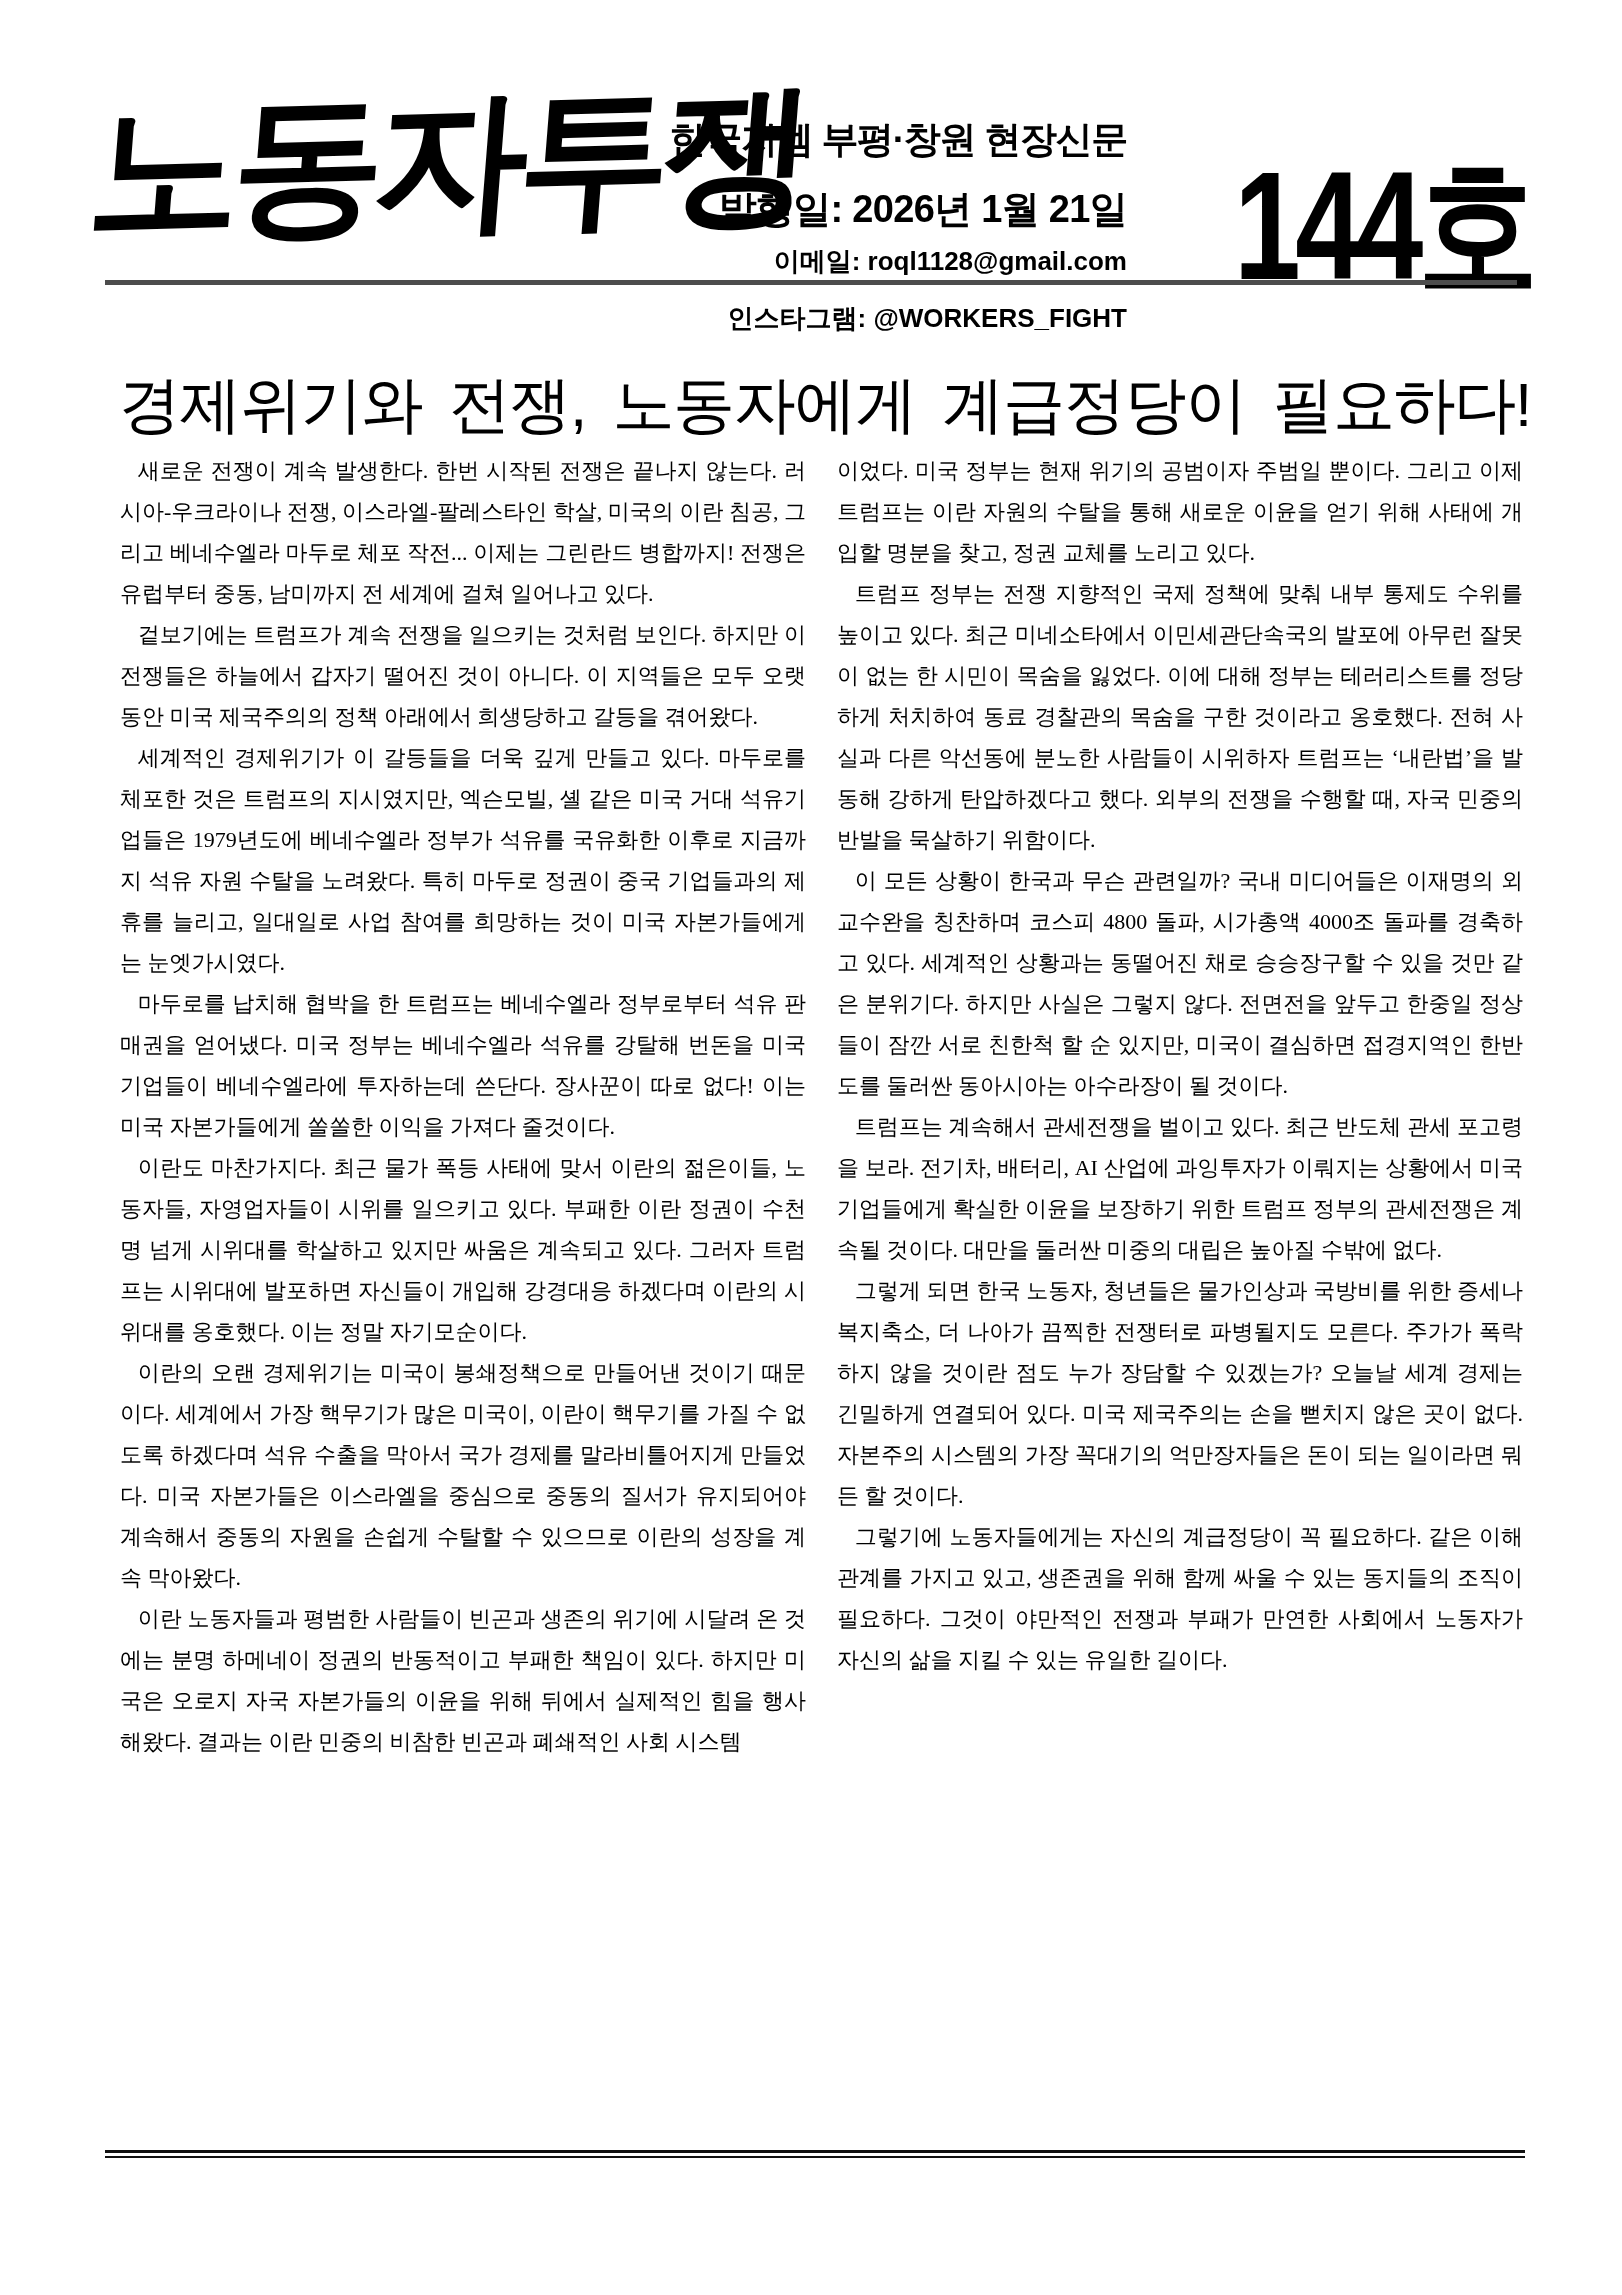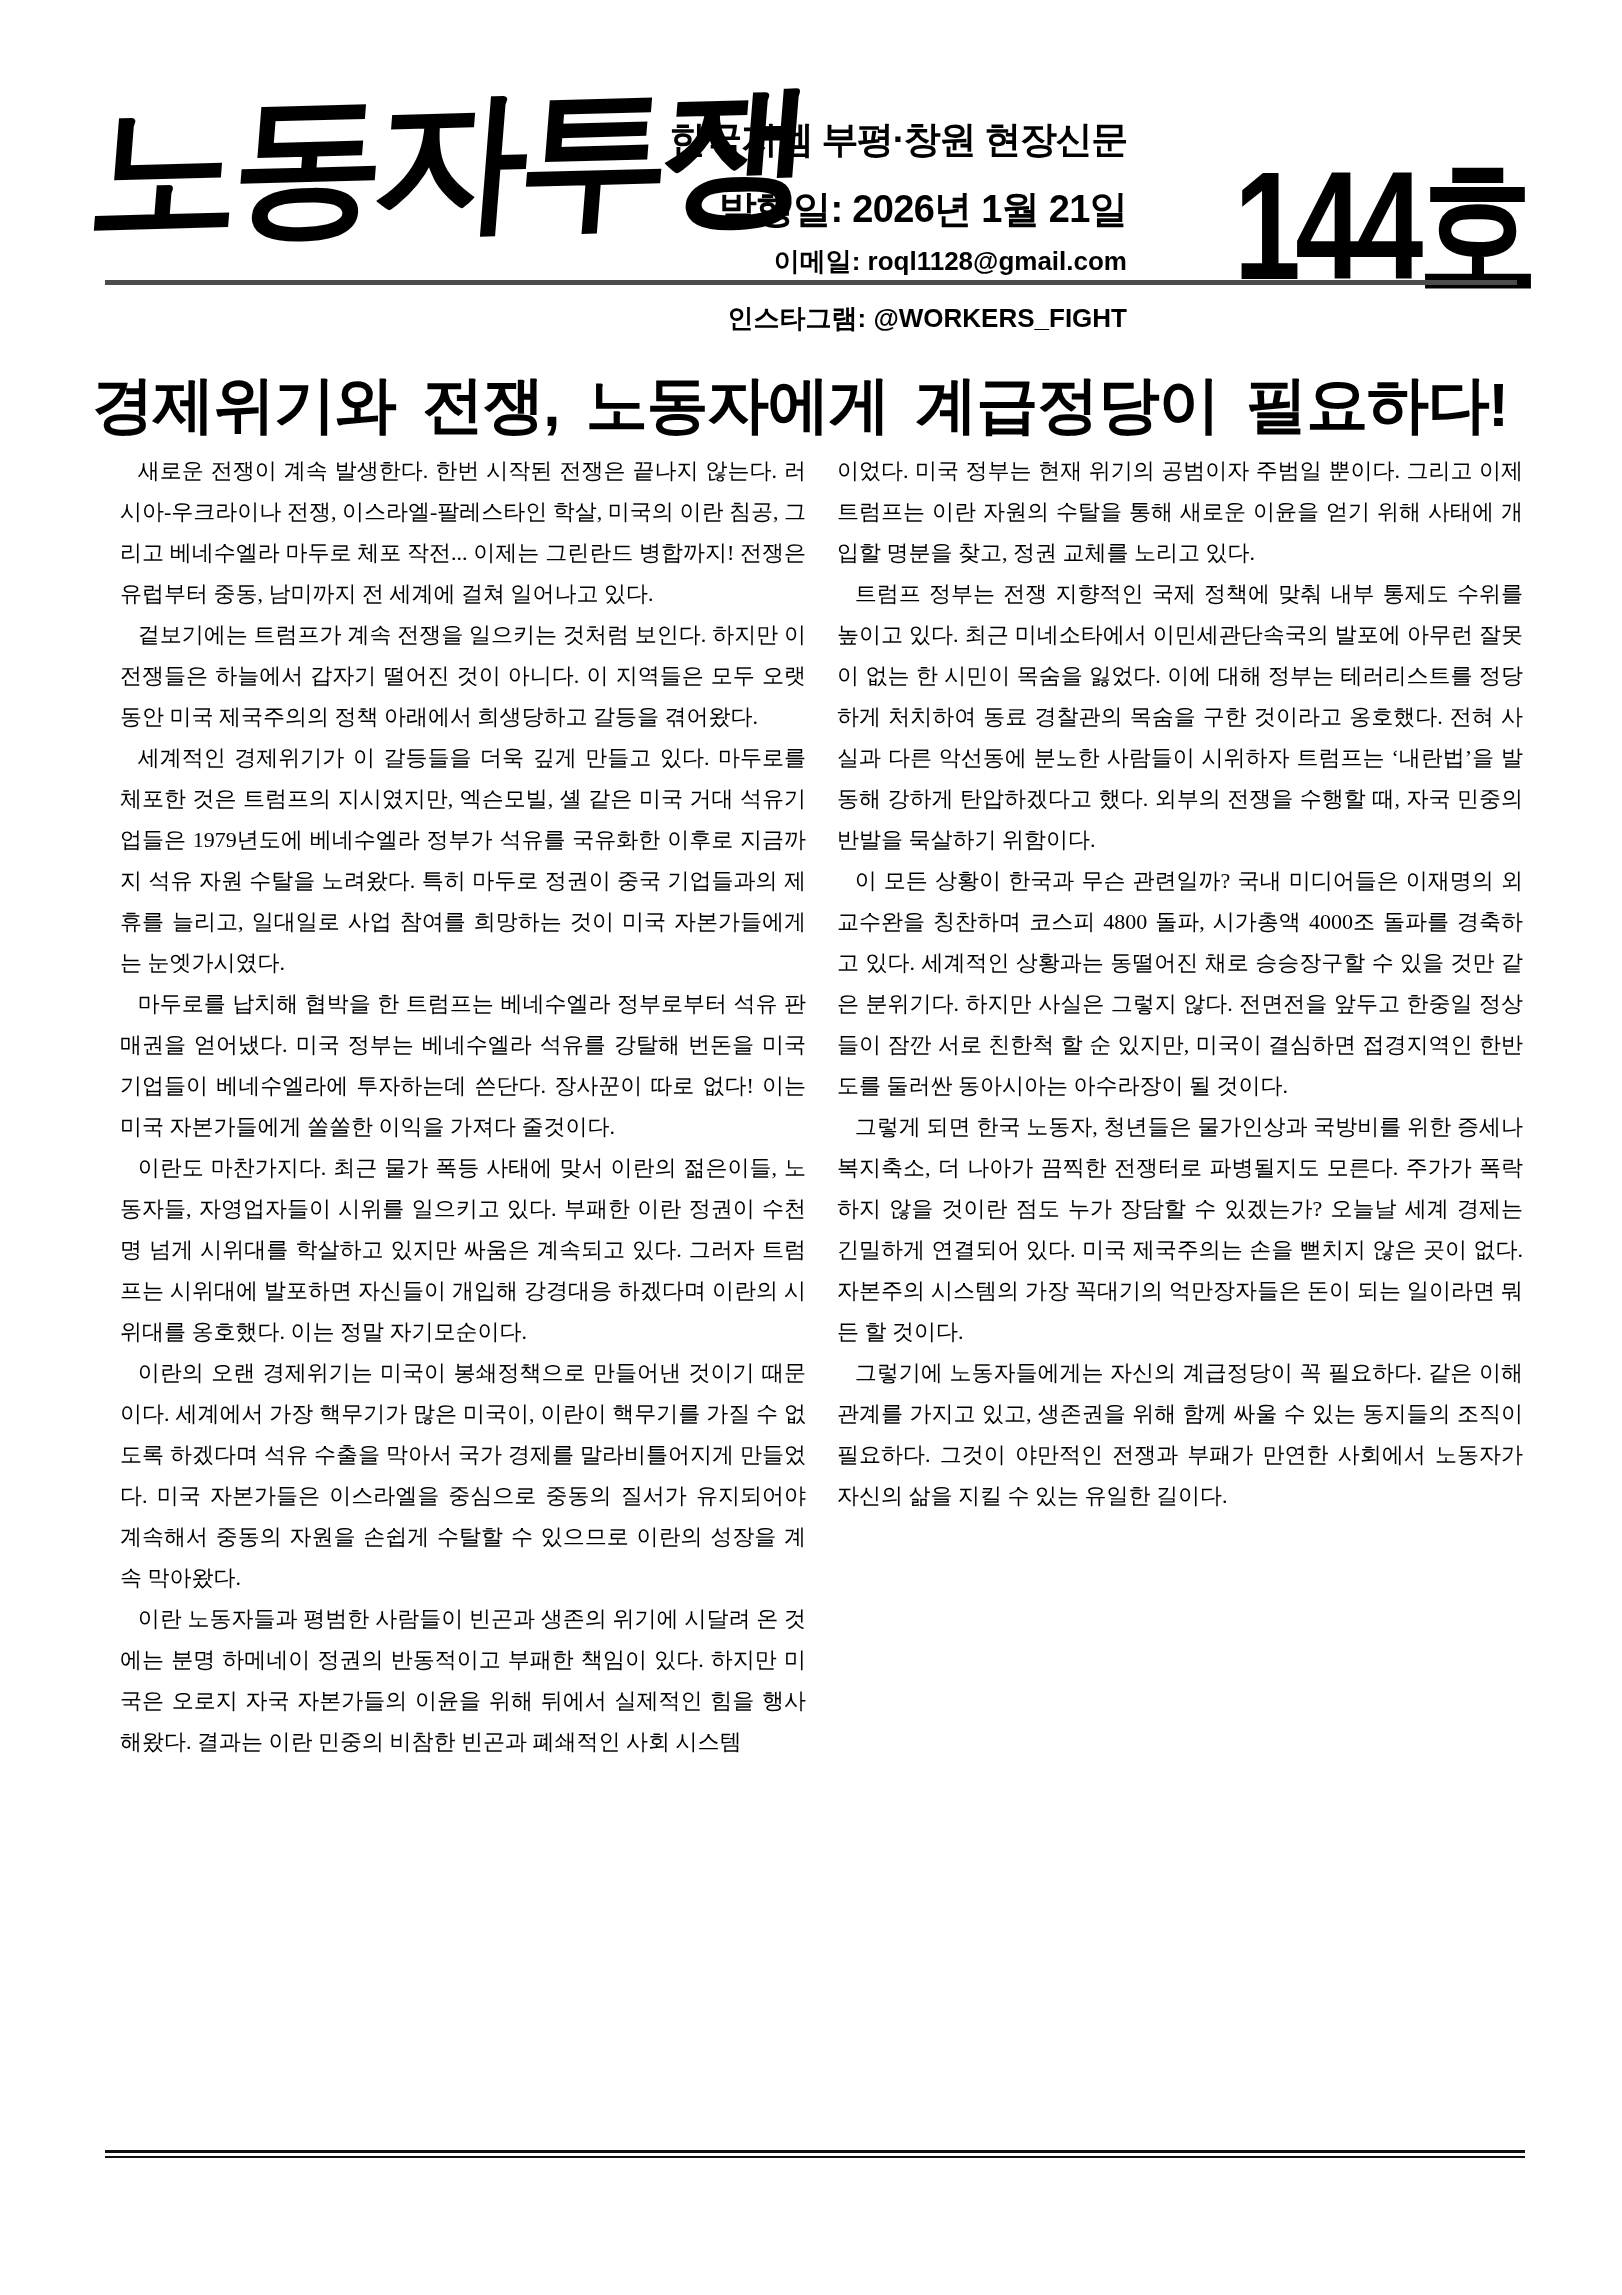--- a/index.html
+++ b/index.html
@@ -60,23 +60,23 @@
     height: 5.2px;
     background: #4c4c4c;
   }
 
   
   .headline {
     position: absolute;
     left: 92px;
     right: 92px;
     top: 321px;
-    text-align: left;
+    text-align: right;
     font-family: "Liberation Sans", "DejaVu Sans", sans-serif;
-    font-weight: 700;
+    font-weight: 400;
     font-size: 62px;
     letter-spacing: -1.3px;
     word-spacing: 10.5px;
     white-space: nowrap;
   }
 
   
   .columns {
     position: absolute;
     left: 120px;
@@ -137,20 +137,21 @@
         <p class="">세계적인 경제위기가 이 갈등들을 더욱 깊게 만들고 있다. 마두로를 체포한 것은 트럼프의 지시였지만, 엑슨모빌, 셸 같은 미국 거대 석유기업들은 1979년도에 베네수엘라 정부가 석유를 국유화한 이후로 지금까지 석유 자원 수탈을 노려왔다. 특히 마두로 정권이 중국 기업들과의 제휴를 늘리고, 일대일로 사업 참여를 희망하는 것이 미국 자본가들에게는 눈엣가시였다.</p>
         <p class="">마두로를 납치해 협박을 한 트럼프는 베네수엘라 정부로부터 석유 판매권을 얻어냈다. 미국 정부는 베네수엘라 석유를 강탈해 번돈을 미국 기업들이 베네수엘라에 투자하는데 쓴단다. 장사꾼이 따로 없다! 이는 미국 자본가들에게 쏠쏠한 이익을 가져다 줄것이다.</p>
         <p class="">이란도 마찬가지다. 최근 물가 폭등 사태에 맞서 이란의 젊은이들, 노동자들, 자영업자들이 시위를 일으키고 있다. 부패한 이란 정권이 수천 명 넘게 시위대를 학살하고 있지만 싸움은 계속되고 있다. 그러자 트럼프는 시위대에 발포하면 자신들이 개입해 강경대응 하겠다며 이란의 시위대를 옹호했다. 이는 정말 자기모순이다.</p>
         <p class="">이란의 오랜 경제위기는 미국이 봉쇄정책으로 만들어낸 것이기 때문이다. 세계에서 가장 핵무기가 많은 미국이, 이란이 핵무기를 가질 수 없도록 하겠다며 석유 수출을 막아서 국가 경제를 말라비틀어지게 만들었다. 미국 자본가들은 이스라엘을 중심으로 중동의 질서가 유지되어야 계속해서 중동의 자원을 손쉽게 수탈할 수 있으므로 이란의 성장을 계속 막아왔다.</p>
         <p class="">이란 노동자들과 평범한 사람들이 빈곤과 생존의 위기에 시달려 온 것에는 분명 하메네이 정권의 반동적이고 부패한 책임이 있다. 하지만 미국은 오로지 자국 자본가들의 이윤을 위해 뒤에서 실제적인 힘을 행사해왔다. 결과는 이란 민중의 비참한 빈곤과 폐쇄적인 사회 시스템</p>
       </div>
     <div class="column">
         <p class="continued">이었다. 미국 정부는 현재 위기의 공범이자 주범일 뿐이다. 그리고 이제 트럼프는 이란 자원의 수탈을 통해 새로운 이윤을 얻기 위해 사태에 개입할 명분을 찾고, 정권 교체를 노리고 있다.</p>
         <p class="">트럼프 정부는 전쟁 지향적인 국제 정책에 맞춰 내부 통제도 수위를 높이고 있다. 최근 미네소타에서 이민세관단속국의 발포에 아무런 잘못이 없는 한 시민이 목숨을 잃었다. 이에 대해 정부는 테러리스트를 정당하게 처치하여 동료 경찰관의 목숨을 구한 것이라고 옹호했다. 전혀 사실과 다른 악선동에 분노한 사람들이 시위하자 트럼프는 ‘내란법’을 발동해 강하게 탄압하겠다고 했다. 외부의 전쟁을 수행할 때, 자국 민중의 반발을 묵살하기 위함이다.</p>
         <p class="">이 모든 상황이 한국과 무슨 관련일까? 국내 미디어들은 이재명의 외교수완을 칭찬하며 코스피 4800 돌파, 시가총액 4000조 돌파를 경축하고 있다. 세계적인 상황과는 동떨어진 채로 승승장구할 수 있을 것만 같은 분위기다. 하지만 사실은 그렇지 않다. 전면전을 앞두고 한중일 정상들이 잠깐 서로 친한척 할 순 있지만, 미국이 결심하면 접경지역인 한반도를 둘러싼 동아시아는 아수라장이 될 것이다.</p>
+        <p class="">트럼프는 계속해서 관세전쟁을 벌이고 있다. 최근 반도체 관세 포고령을 보라. 전기차, 배터리, AI 산업에 과잉투자가 이뤄지는 상황에서 미국 기업들에게 확실한 이윤을 보장하기 위한 트럼프 정부의 관세전쟁은 계속될 것이다. 대만을 둘러싼 미중의 대립은 높아질 수밖에 없다.</p>
         <p class="">그렇게 되면 한국 노동자, 청년들은 물가인상과 국방비를 위한 증세나 복지축소, 더 나아가 끔찍한 전쟁터로 파병될지도 모른다. 주가가 폭락하지 않을 것이란 점도 누가 장담할 수 있겠는가? 오늘날 세계 경제는 긴밀하게 연결되어 있다. 미국 제국주의는 손을 뻗치지 않은 곳이 없다. 자본주의 시스템의 가장 꼭대기의 억만장자들은 돈이 되는 일이라면 뭐든 할 것이다.</p>
         <p class="">그렇기에 노동자들에게는 자신의 계급정당이 꼭 필요하다. 같은 이해관계를 가지고 있고, 생존권을 위해 함께 싸울 수 있는 동지들의 조직이 필요하다. 그것이 야만적인 전쟁과 부패가 만연한 사회에서 노동자가 자신의 삶을 지킬 수 있는 유일한 길이다.</p>
       </div>
   </div>
 
   <div class="footer-rule">
     <div class="bar-thick"></div>
     <div class="bar-thin"></div>
   </div>
 

